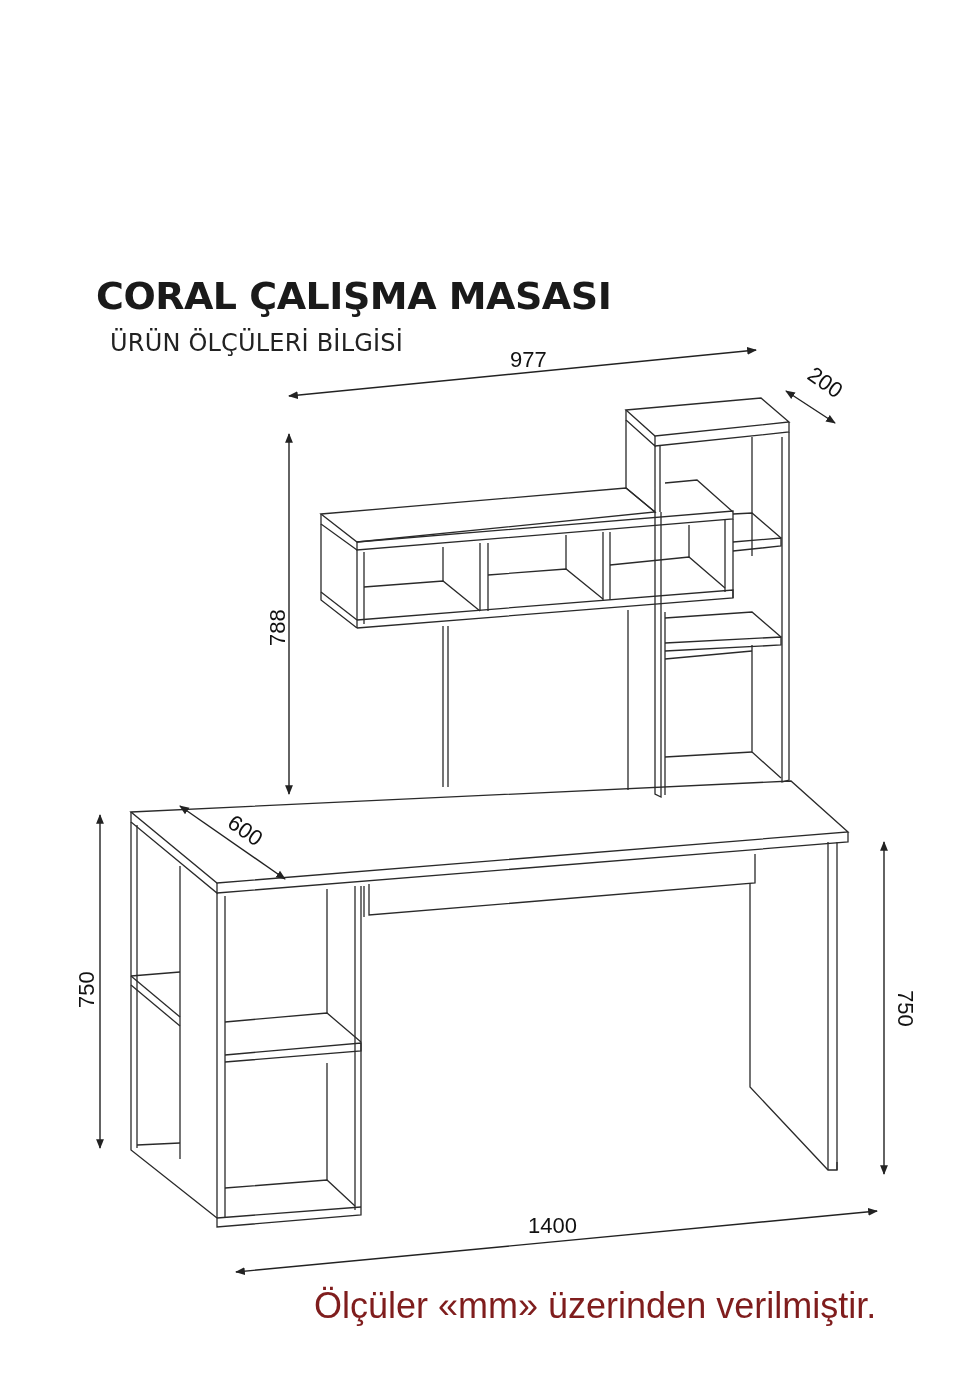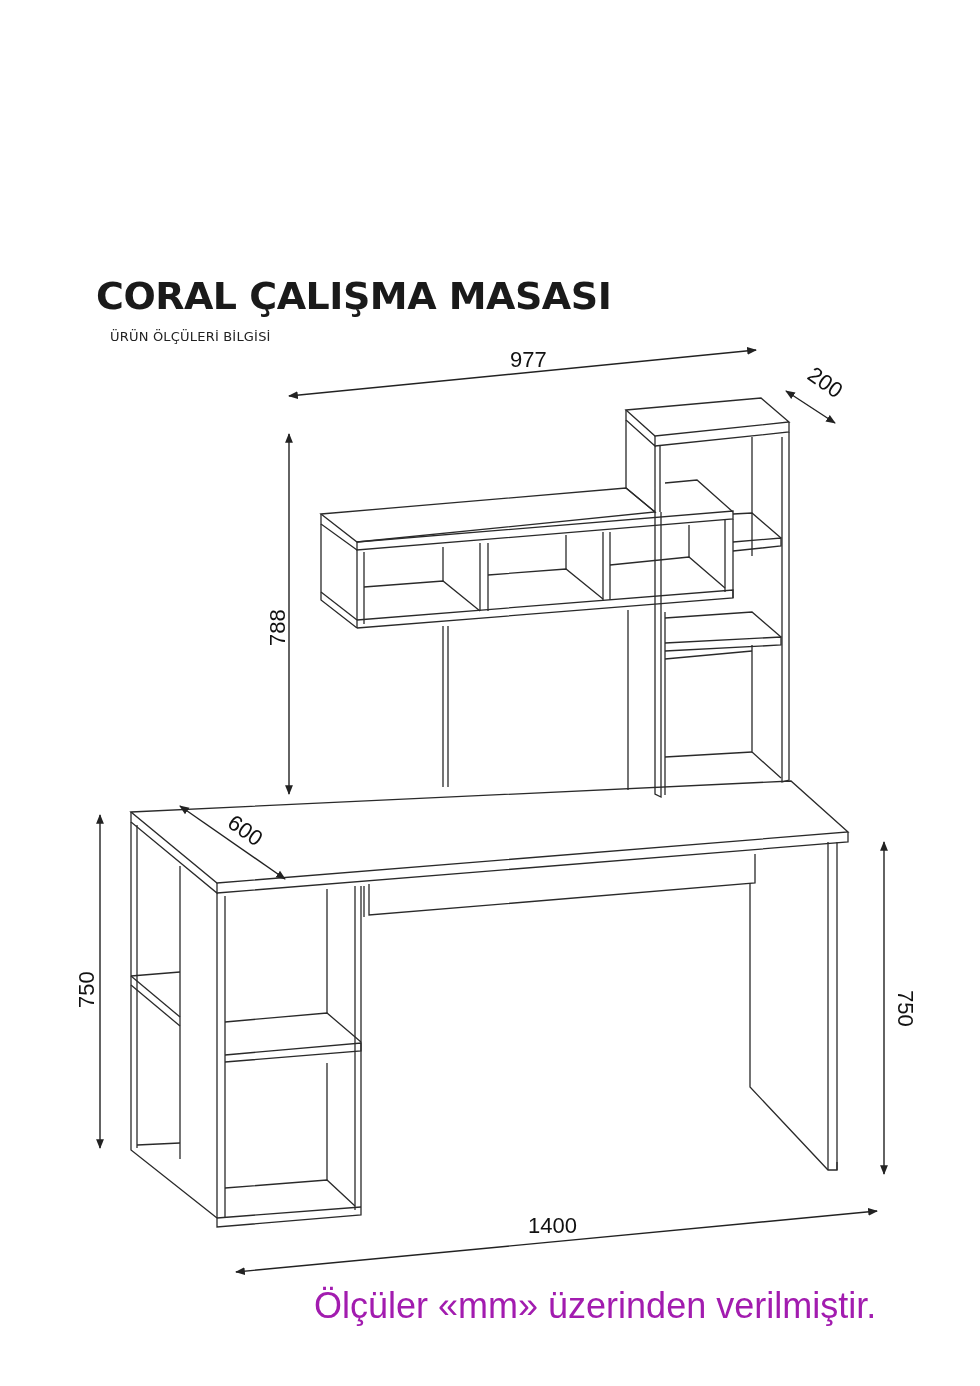--- a/index.html
+++ b/index.html
@@ -1,19 +1,19 @@
 <!DOCTYPE html>
 <html><head>
 <meta charset="utf-8">
 <style>
   html, body { margin: 0; padding: 0; background: #ffffff; }
   body { width: 980px; height: 1386px; position: relative; overflow: hidden; font-family: "Liberation Sans", sans-serif; }
   .title { position: absolute; left: 96px; top: 274px; font-family: "DejaVu Sans", sans-serif; font-weight: bold; font-size: 38px; letter-spacing: -0.5px; color: #1a1a1a; white-space: nowrap; }
-  .subtitle { position: absolute; left: 110px; top: 329px; font-family: "DejaVu Sans", sans-serif; font-size: 13px; color: #222; white-space: nowrap; letter-spacing: 0.2px; }
-  .footer { position: absolute; left: 314px; top: 1285px; font-family: "Liberation Sans", sans-serif; font-size: 36px; color: #a21caf; white-space: nowrap; }
+  .subtitle { position: absolute; left: 110px; top: 329px; font-family: "DejaVu Sans", sans-serif; font-size: 24px; color: #222; white-space: nowrap; letter-spacing: 0.2px; }
+  .footer { position: absolute; left: 314px; top: 1285px; font-family: "Liberation Sans", sans-serif; font-size: 36px; color: #7f1d1d; white-space: nowrap; }
   svg.drawing { position: absolute; left: 0; top: 0; }
   .dim-text { font-family: "Liberation Sans", sans-serif; font-size: 22px; fill: #111; }
 </style>
 </head>
 <body>
 
 <div class="title">CORAL ÇALIŞMA MASASI</div>
 <div class="subtitle">ÜRÜN ÖLÇÜLERİ BİLGİSİ</div>
 
 <svg class="drawing" width="980" height="1386" viewBox="0 0 980 1386" xmlns="http://www.w3.org/2000/svg">

